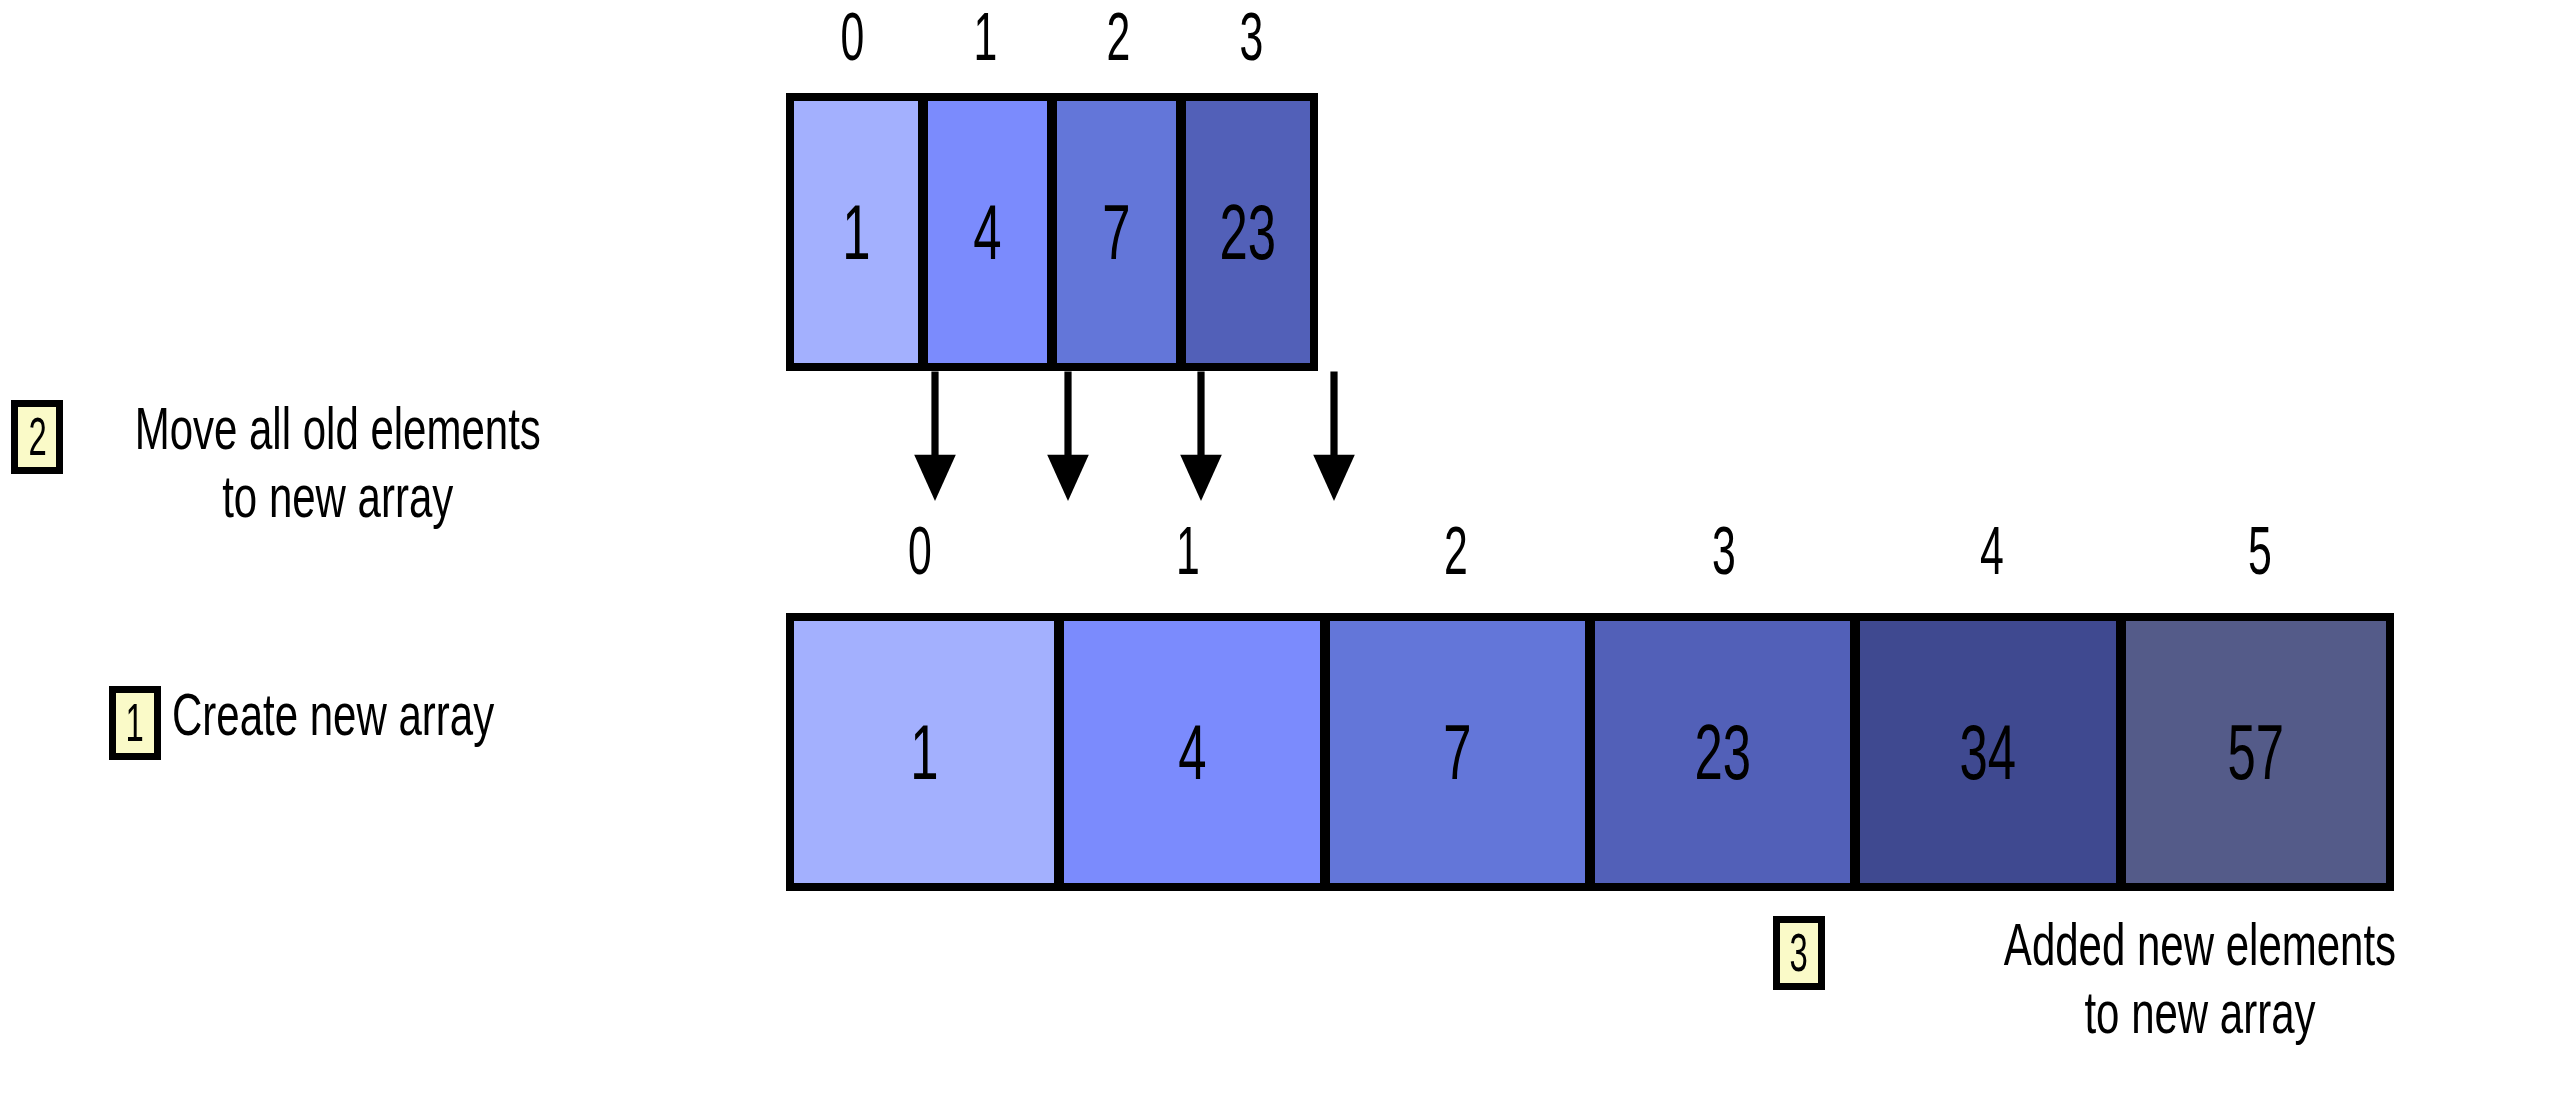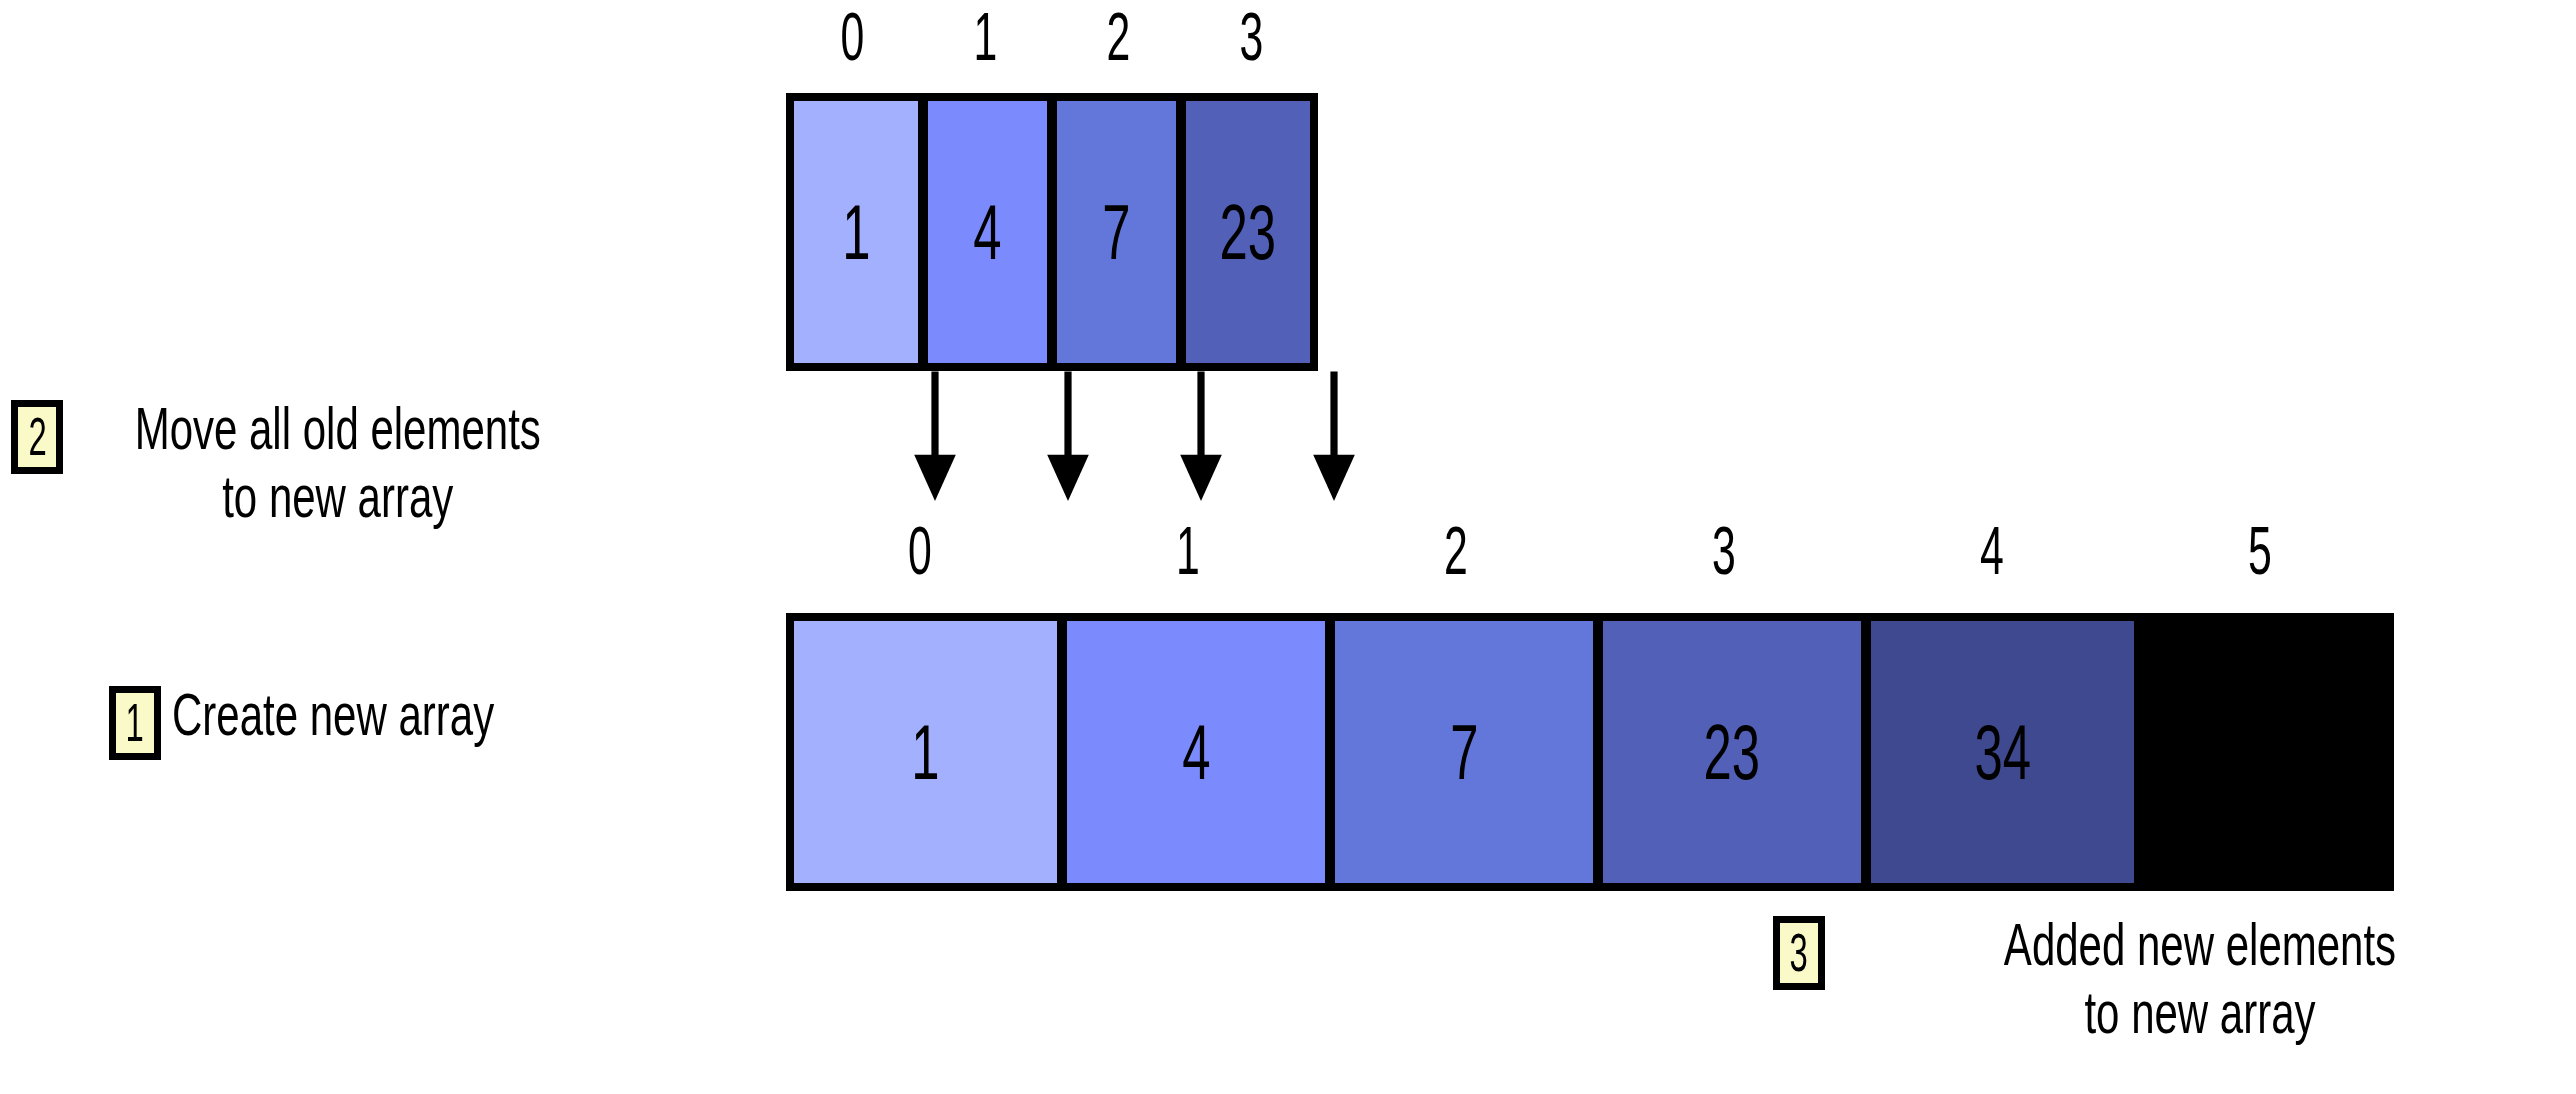--- a/index.html
+++ b/index.html
@@ -173,20 +173,23 @@
     </div>
     <div class="cell" style="width:268px; background:#6376D9;">
       <span class="cell-value">7</span>
     </div>
     <div class="cell" style="width:268px; background:#5260B8;">
       <span class="cell-value">23</span>
     </div>
     <div class="cell" style="width:268px; background:#3F4990;">
       <span class="cell-value">34</span>
     </div>
+    <div class="cell" style="width:268px; background:#545B89;">
+      <span class="cell-value">57</span>
+    </div>
   </div>
 
   <div class="caption" style="left:109px; top:681px;">
     <div class="badge">
       <span class="badge-num">1</span>
     </div>
     <div class="caption-text" style="width:927px;">Create new array</div>
   </div>
 
   <div class="caption" style="left:1773px; top:911px;">

